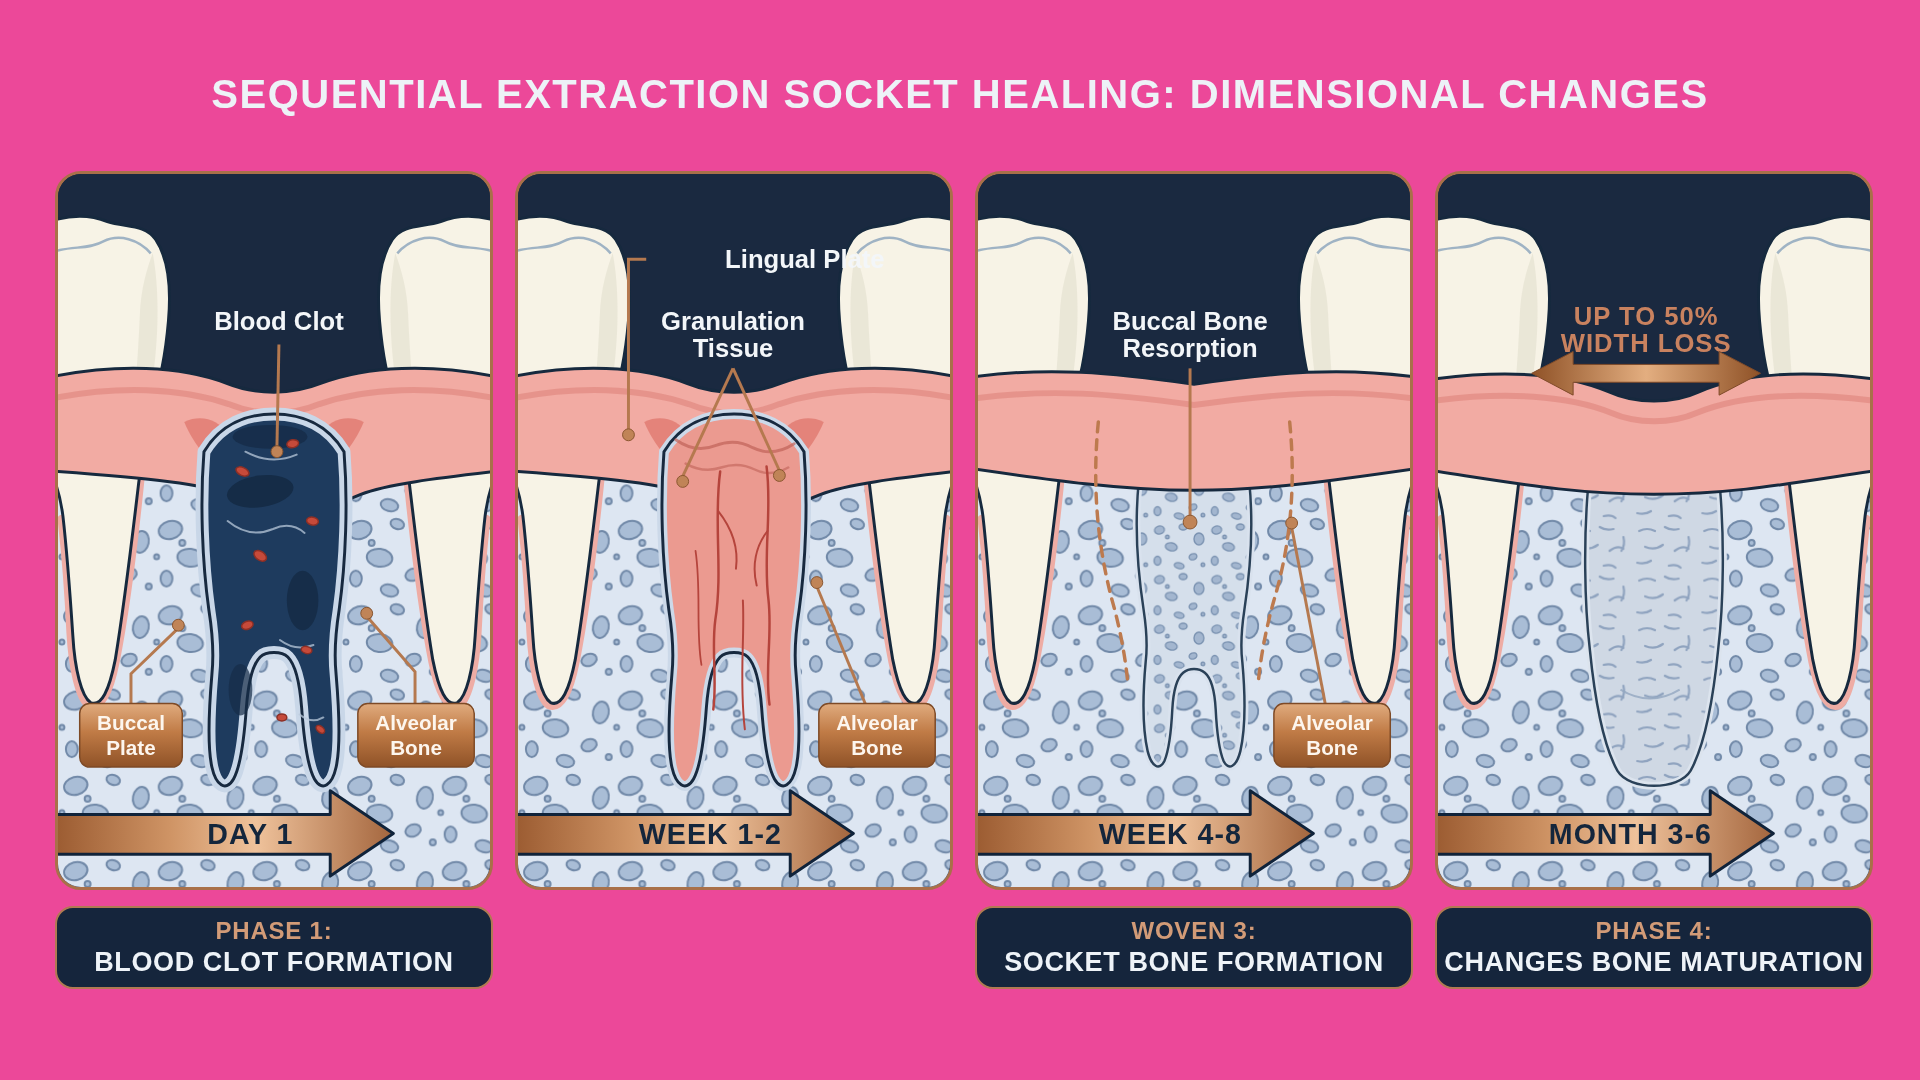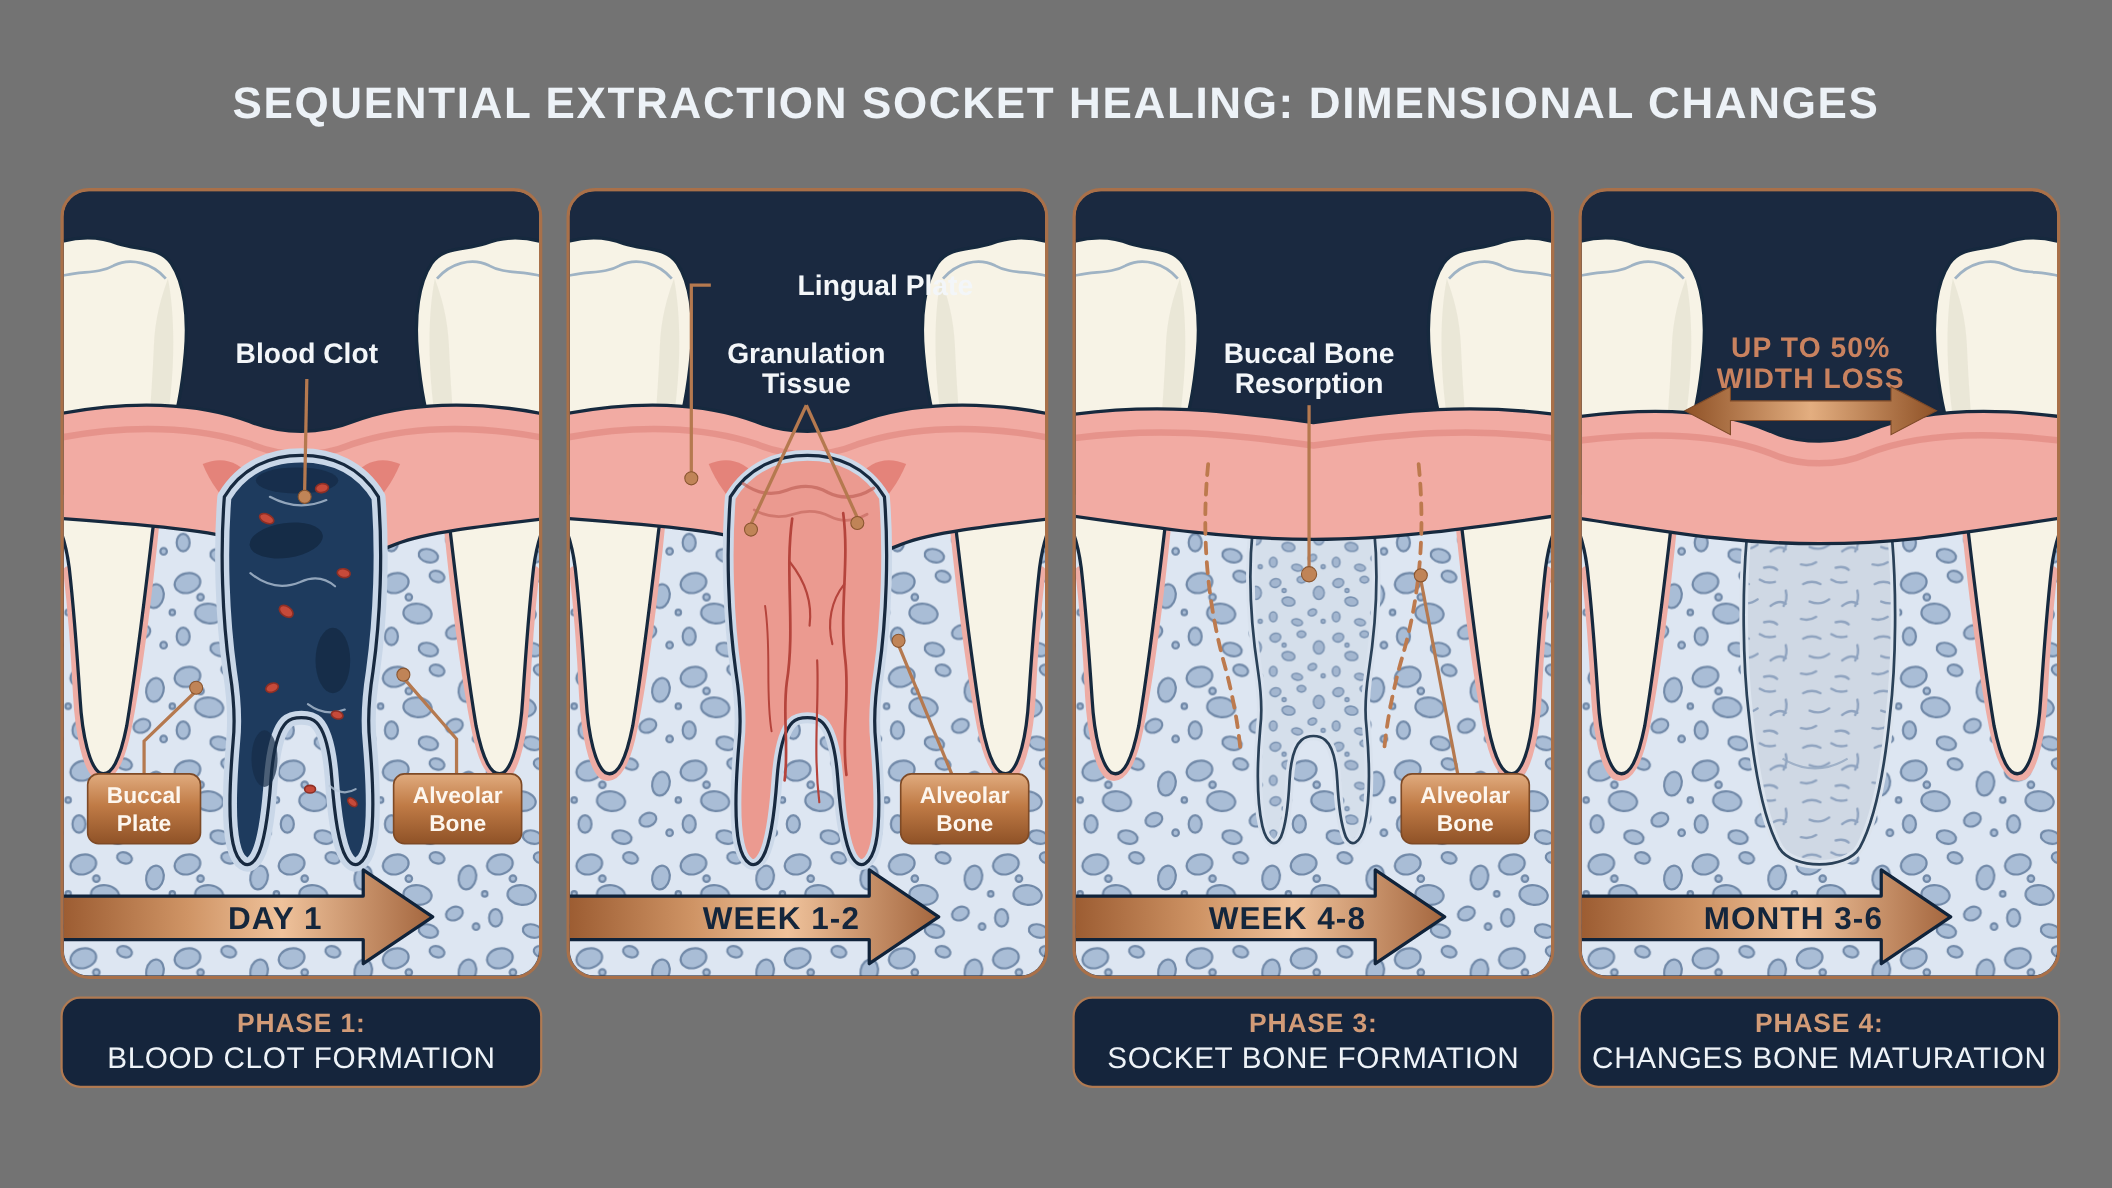--- a/index.html
+++ b/index.html
@@ -1,28 +1,28 @@
 <!DOCTYPE html>
 <html><head>
 <meta charset="utf-8">
 <style>
   * { box-sizing: border-box; }
   body { margin:0; width:1920px; height:1080px; overflow:hidden;
          background:#132034; font-family:"Liberation Sans", sans-serif; }
-  .stage { position:relative; width:1920px; height:1080px; background:#737373; }
+  .stage { position:relative; width:1920px; height:1080px; background:#ec4899; }
   .title { position:absolute; top:72px; left:0; width:100%; margin:0; text-align:center;
            color:#edf2f7; font-size:40px; font-weight:700; letter-spacing:1.5px; }
   .panel { position:absolute; top:171px; width:438px; height:719px;
            border:3px solid #a97049; border-radius:26px; overflow:hidden; background:#1a2940; }
   .panel svg { display:block; width:100%; height:100%; }
   .footer { position:absolute; top:906px; height:83px; width:438px;
             border:2px solid #b07a52; border-radius:18px; background:#15253c;
             display:flex; flex-direction:column; align-items:center; justify-content:center; gap:2px; }
   .footer .l1 { color:#d29b77; font-size:24px; font-weight:700; letter-spacing:.8px; }
-  .footer .l2 { color:#eef3f8; font-size:27px; font-weight:400; letter-spacing:.6px; }
+  .footer .l2 { color:#eef3f8; font-size:27px; font-weight:700; letter-spacing:.6px; }
   .p1 { left:55px; }  .p2 { left:515px; }  .p3 { left:975px; }  .p4 { left:1435px; }
   text { text-anchor:middle; font-family:"Liberation Sans", sans-serif; }
   .lbl     { fill:#f3f6f9; font-size:26px; font-weight:600; }
   .cop     { fill:#c9825f; font-size:26px; font-weight:800; letter-spacing:1px; }
   .badge-t { fill:#fdf6ee; font-size:21px; font-weight:700; }
   .arrow-t { fill:#14263c; font-size:29px; font-weight:800; letter-spacing:1px; }
   .defs-svg { position:absolute; width:0; height:0; }
   .leader { stroke:#b5794f; stroke-width:3; fill:none; }
   .dot    { fill:#c08457; stroke:#8a5630; stroke-width:1; }
 </style>
@@ -337,20 +337,20 @@
         <polygon points="95,201 137,179 137,192 285,192 285,179 327,201 285,223 285,210 137,210 137,223" fill="url(#gradDouble)" stroke="#7e4a28" stroke-width="1"></polygon>
       </g>
     </svg>
   </section>
 
   <div class="footer p1">
     <div class="l1">PHASE 1:</div>
     <div class="l2">BLOOD CLOT FORMATION</div>
   </div>
   <div class="footer p3">
-    <div class="l1">PHASE 3:</div>
+    <div class="l1">WOVEN 3:</div>
     <div class="l2">SOCKET BONE FORMATION</div>
   </div>
   <div class="footer p4">
     <div class="l1">PHASE 4:</div>
     <div class="l2">CHANGES BONE MATURATION</div>
   </div>
 </div>
 
 </body></html>

